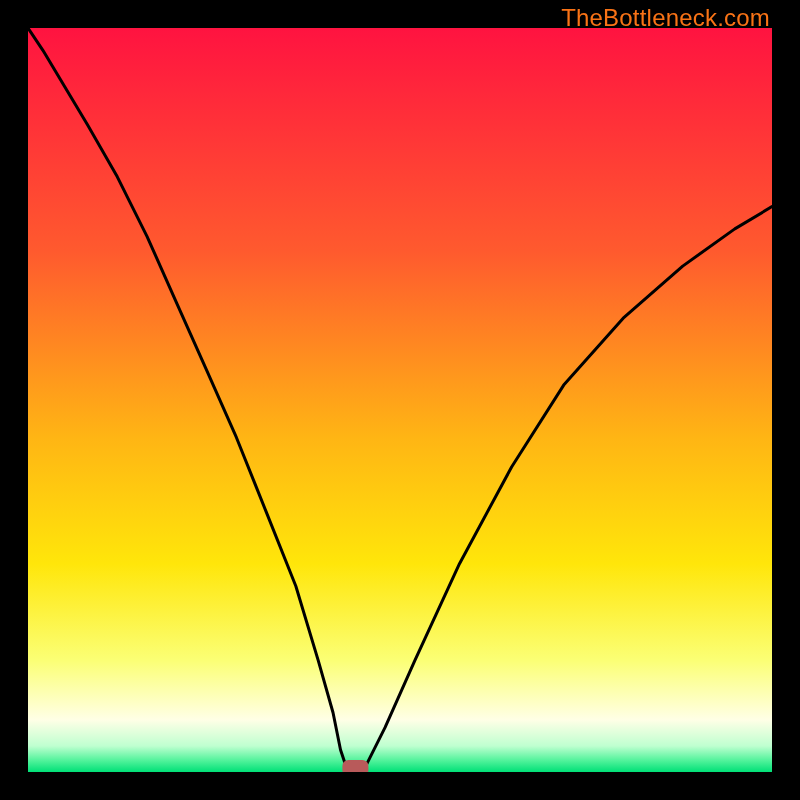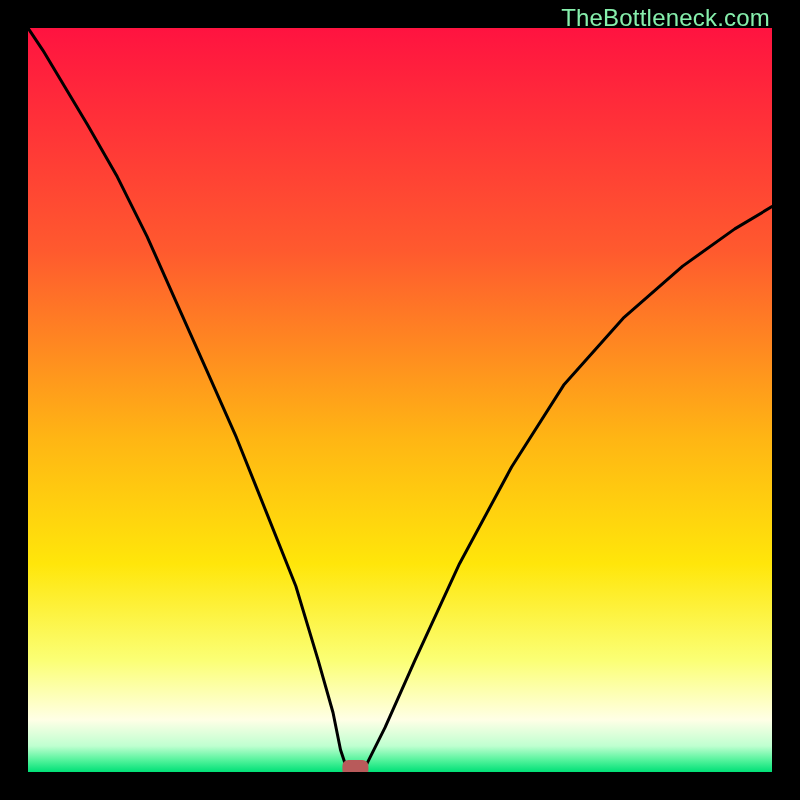--- a/index.html
+++ b/index.html
@@ -24,21 +24,21 @@
     top: 28px;
     left: 28px;
     width: 744px;
     height: 744px;
     overflow: hidden;
   }
   .watermark {
     position: absolute;
     top: 4px;
     right: 30px;
-    color: #86efac;
+    color: #f97316;
     font-size: 24px;
     font-weight: 500;
     letter-spacing: 0.2px;
   }
 </style>
 </head>
 <body>
 
 <div class="frame">
   <div class="watermark">TheBottleneck.com</div>

